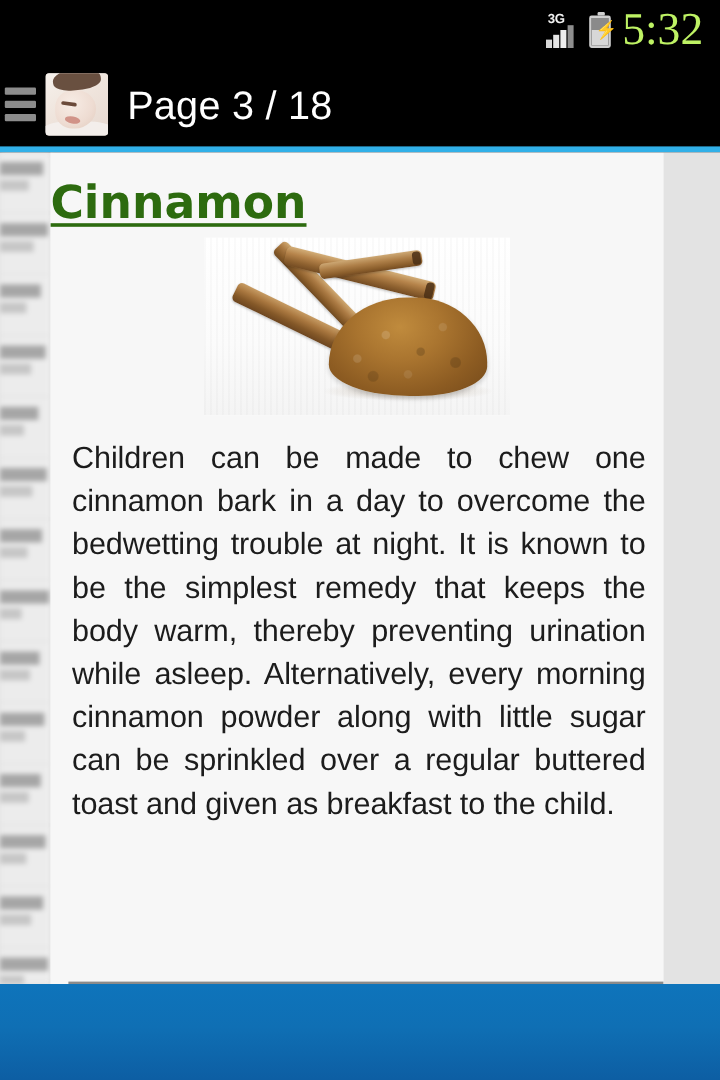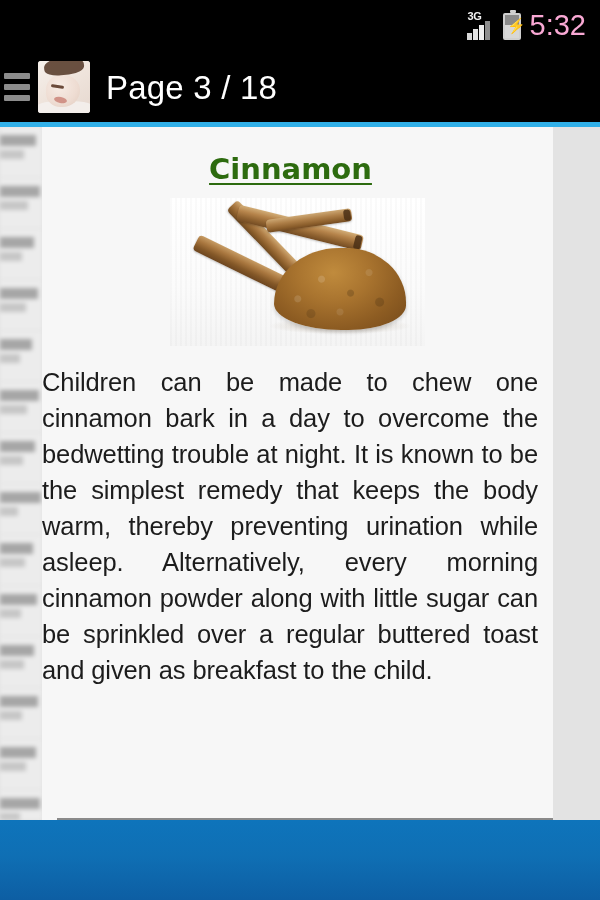--- a/index.html
+++ b/index.html
@@ -95,26 +95,27 @@
   }
   .battery .bolt {
     position: absolute;
     left: 3px;
     top: 3px;
     font-size: 15px;
     line-height: 15px;
     color: #f5f5f5;
   }
   #clock {
-    font-size: 29px;
+    font-size: 38px;
     line-height: 29px;
-    color: #f9a8d4;
+    color: #bef264;
     font-weight: 400;
     letter-spacing: 0px;
     padding-bottom: 2px;
+    font-family: Liberation Serif, serif;
   }
 
   
   #title-bar {
     position: absolute;
     left: 0; top: 52px;
     width: 600px;
     height: 70px;
     background: #000000;
     display: flex;
@@ -269,23 +270,22 @@
     overflow: hidden;
   }
   #card-inner {
     position: relative;
     width: 100%;
     height: 100%;
   }
 
   #article-title {
     margin: 26px 14px 0 0;
-    text-align: center;
     font-family: "DejaVu Sans", sans-serif;
-    font-size: 29px;
+    font-size: 38px;
     line-height: 32px;
     font-weight: bold;
     color: #2d6b0f;
     text-decoration: underline;
     text-underline-offset: 4px;
   }
 
   
   #article-figure {
     margin: 13px auto 0 auto;
@@ -362,21 +362,21 @@
   }
   .powder-shadow {
     position: absolute;
     left: 100px; top: 120px;
     width: 140px; height: 16px;
     background: radial-gradient(ellipse at center, rgba(120,90,50,0.30) 0%, rgba(255,255,255,0) 72%);
   }
 
   
   #article-body {
-    margin: 18px 15px 0 0;
+    margin: 18px 15px 0 18px;
     font-family: "Liberation Sans", sans-serif;
     font-size: 25.5px;
     line-height: 36px;
     color: #1c1c1c;
     text-align: justify;
     text-justify: inter-word;
     letter-spacing: -0.1px;
   }
 
   #section-divider {

